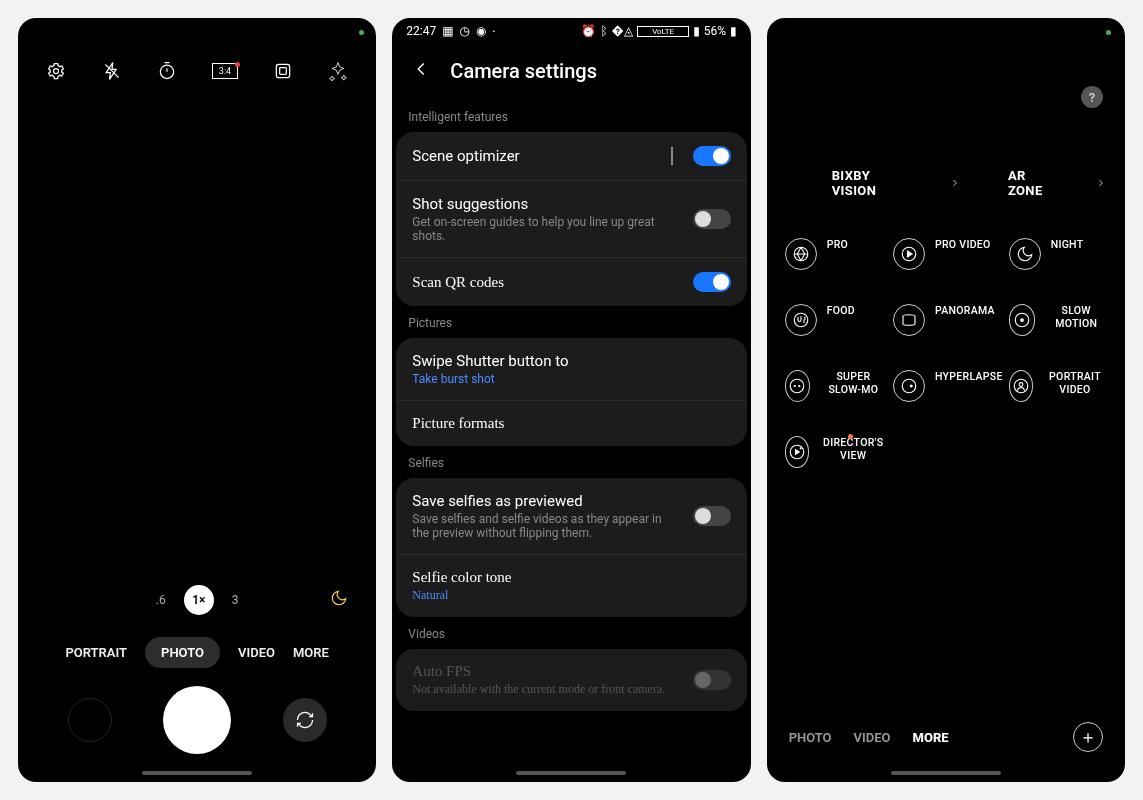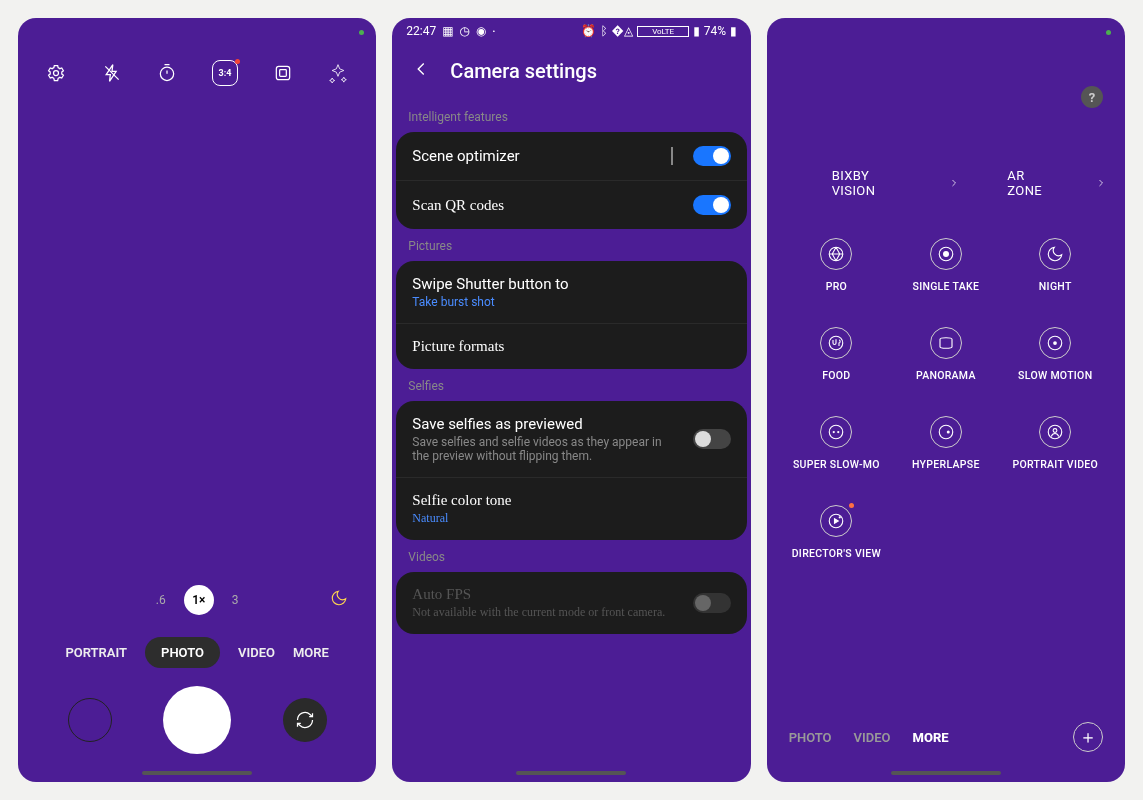--- a/index.html
+++ b/index.html
@@ -7,21 +7,21 @@
     background: #f2f2f0;
     font-family: -apple-system, BlinkMacSystemFont, "Segoe UI", Roboto, sans-serif;
     width: 1143px;
     height: 800px;
     display: flex;
     gap: 16px;
     padding: 18px;
   }
   .phone {
     flex: 1;
-    background: #4c1d95;
+    background: #000000;
     border-radius: 18px;
     color: #fff;
     position: relative;
     overflow: hidden;
     display: flex;
     flex-direction: column;
   }
   
   .status-bar {
     height: 28px;
@@ -94,23 +94,23 @@
   .toggle .knob { width:16px; height:16px; background:#ddd; border-radius:50%; position:absolute; top:2px; left:2px; transition:none; }
   .toggle.on { background:#1976ff; }
   .toggle.on .knob { left:20px; background:#fff; }
   .toggle.disabled { background:#333; }
   .toggle.disabled .knob { background:#666; }
   .divider-bar { width:2px; height:18px; background:#888; margin-right:8px;}
   
   .s3-top { height:28px; display:flex; justify-content:flex-end; align-items:center; padding:0 14px; }
   .help-btn { width:22px; height:22px; border-radius:50%; background:#555; color:#ccc; display:flex; align-items:center; justify-content:center; font-size:13px; font-weight:700; margin-top:40px; margin-right:4px; }
   .s3-links { display:flex; justify-content:space-around; padding:28px 18px 18px; margin-top:32px; }
-  .s3-link { display:flex; align-items:center; gap:32px; font-size:13px; font-weight:400; letter-spacing:0.4px;padding-left:47px; }
+  .s3-link { display:flex; align-items:center; gap:32px; font-size:13px; font-weight:700; letter-spacing:0.4px;padding-left:47px; }
   .s3-grid { display:grid; grid-template-columns:repeat(3,1fr); gap:34px 6px; padding:22px 18px; }
-  .mode-cell { display:flex; flex-direction:column; align-items:center; gap:10px; position:relative; }
+  .mode-cell { display:flex; align-items:flex-start; gap:10px; position:relative; }
   .mode-icon { width:32px; height:32px; border:1.5px solid #ccc; border-radius:50%; display:flex; align-items:center; justify-content:center; }
   .mode-label { font-size:10.5px; font-weight:500; letter-spacing:0.3px; text-align:center; }
   .mode-cell .orange-dot { position:absolute; top:-2px; right:34px; width:5px; height:5px; background:#ff7043; border-radius:50%; }
   .s3-bottom { display:flex; align-items:center; justify-content:space-between; padding:18px 22px 30px; margin-top:auto;}
   .s3-modes { display:flex; gap:22px; font-size:13px; font-weight:600; align-items:center; }
   .s3-mode { color:#999; }
   .s3-mode.active { color:#fff; font-weight:800; }
   .plus-btn { width:30px; height:30px; border:1.5px solid #ccc; border-radius:50%; display:flex; align-items:center; justify-content:center; font-size:18px; }
   svg { stroke:#fff; fill:none; stroke-width:1.5; }
 </style>
@@ -134,21 +134,21 @@
           <path d="M13 2L5 14h5l-1 8 8-12h-5z"></path>
           <line x1="4" y1="4" x2="20" y2="20"></line>
         </svg>
     </div>
     <div class="icon">
       <svg viewBox="0 0 24 24" width="20" height="20">
           <circle cx="12" cy="13" r="8"></circle>
           <path d="M12 9v4M9 2h6"></path>
         </svg>
     </div>
-    <div class="icon" style="border:1.5px solid #fff;border-radius:8px;width:26px;height:26px;font-size:9px;font-weight:700;display:flex;align-items:center;justify-content:center;">
+    <div class="icon" style="border:1.5px solid #fff;border-radius:0;width:26px;height:16px;font-size:9px;font-weight:400;display:flex;align-items:center;justify-content:center;">
       <span>3:4</span>
       <span class="red-dot"></span>
     </div>
     <div class="icon">
       <svg viewBox="0 0 24 24" width="20" height="20">
           <rect x="4" y="4" width="16" height="16" rx="3"></rect>
           <rect x="8" y="8" width="8" height="8" rx="1"></rect>
         </svg>
     </div>
     <div class="icon">
@@ -195,41 +195,50 @@
       <span>◷</span>
       <span>◉</span>
       <span style="font-size:8px;">•</span>
     </span>
     <span class="status-right">
       <span>⏰</span>
       <span>ᛒ</span>
       <span>�◬</span>
       <span style="font-size:8px;border:0.5px solid #fff;padding:0 14px;">VoLTE</span>
       <span>▮</span>
-      <span>74%</span>
+      <span>56%</span>
       <span>▮</span>
     </span>
   </div>
   <div class="s2-header">
     <span>
       <svg viewBox="0 0 24 24" width="22" height="22">
           <path d="M15 18l-6-6 6-6"></path>
         </svg>
     </span>
     <span class="title">Camera settings</span>
   </div>
   <div class="s2-content">
     <div class="section-label">Intelligent features</div>
     <div class="group">
       <div class="row">
         <div class="row-text">
             <div class="row-title">Scene optimizer</div>
           </div>
         <div class="divider-bar"></div>
         <div class="toggle on">
+            <div class="knob"></div>
+          </div>
+      </div>
+      <div class="row">
+        <div class="row-text">
+          <div class="row-title">Shot suggestions</div>
+          <div class="row-sub">Get on-screen guides to help you line up great shots.</div>
+        </div>
+        <div class="toggle">
             <div class="knob"></div>
           </div>
       </div>
       <div class="row">
         <div class="row-text">
             <div class="row-title">Scan QR codes</div>
           </div>
         <div class="toggle on">
             <div class="knob"></div>
           </div>
@@ -315,24 +324,24 @@
             <circle cx="12" cy="12" r="9"></circle>
             <path d="M12 3l5 9M12 3l-5 9M3 12h18M7 12l5 9M17 12l-5 9"></path>
           </svg>
         </div>
         <div class="mode-label">PRO</div>
       </div>
       <div class="mode-cell">
         <div class="mode-icon">
           <svg viewBox="0 0 24 24" width="18" height="18">
             <circle cx="12" cy="12" r="9"></circle>
-            <circle cx="12" cy="12" r="4" fill="#fff" stroke="none"></circle>
-          </svg>
-        </div>
-        <div class="mode-label">SINGLE TAKE</div>
+            <path d="M10 8l6 4-6 4z" fill="#fff"></path>
+          </svg>
+        </div>
+        <div class="mode-label">PRO VIDEO</div>
       </div>
       <div class="mode-cell">
         <div class="mode-icon">
           <svg viewBox="0 0 24 24" width="18" height="18">
             <path d="M21 12.8A9 9 0 1 1 11.2 3a7 7 0 0 0 9.8 9.8z"></path>
           </svg>
         </div>
         <div class="mode-label">NIGHT</div>
       </div>
       <div class="mode-cell">

